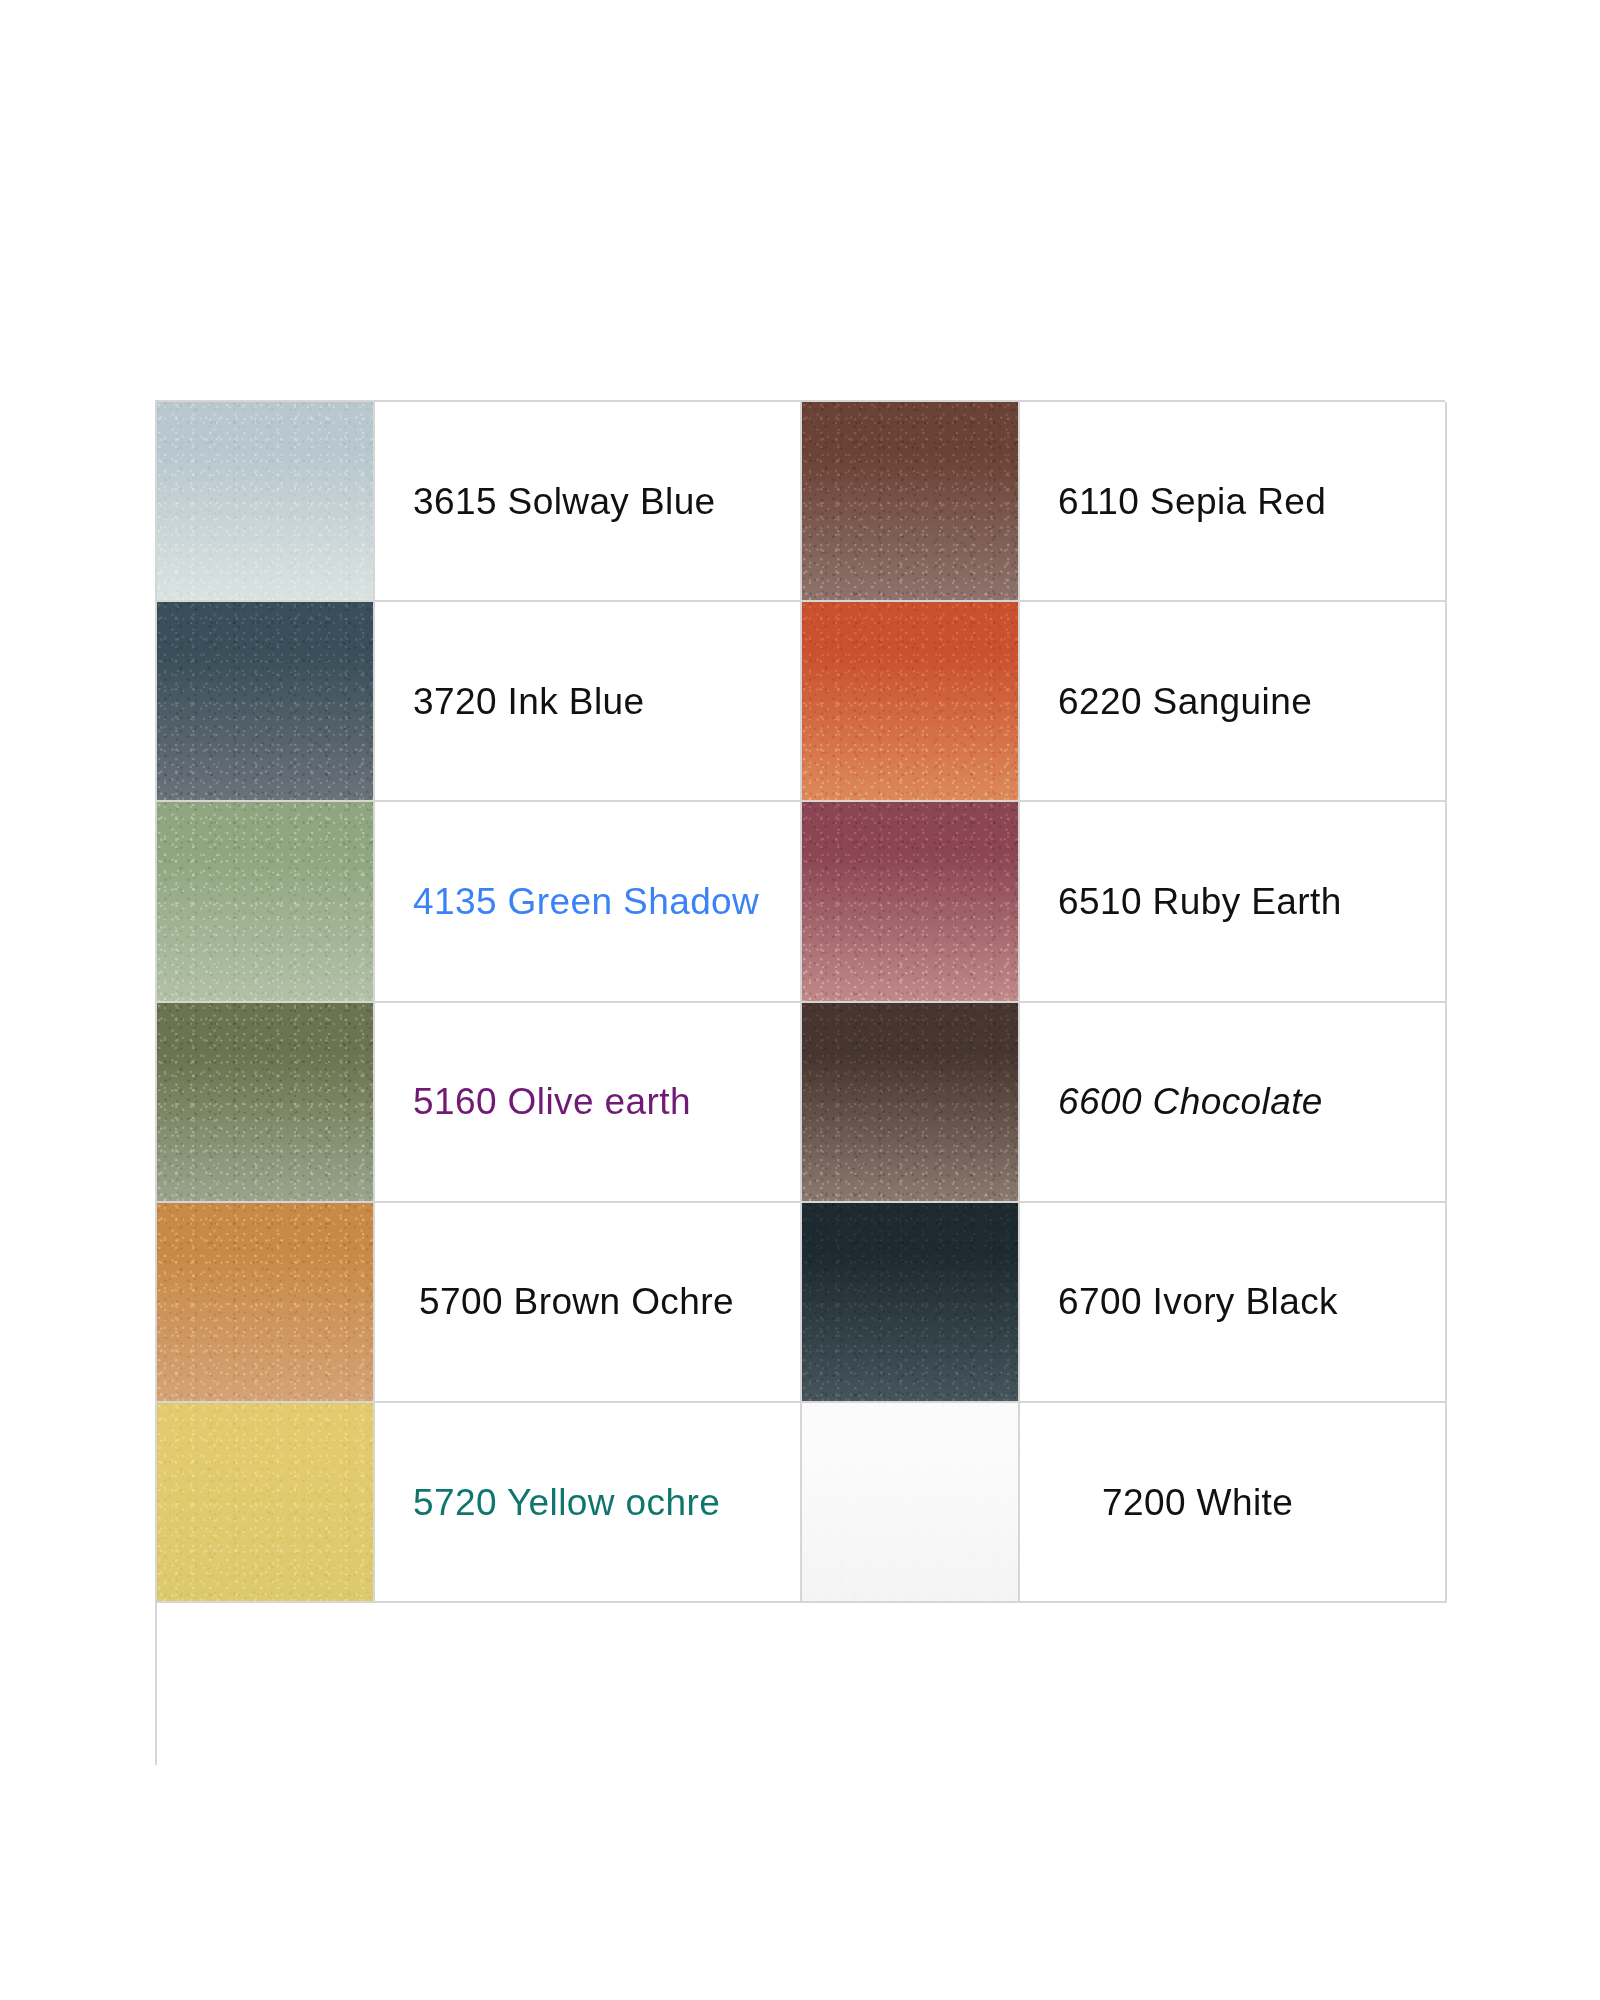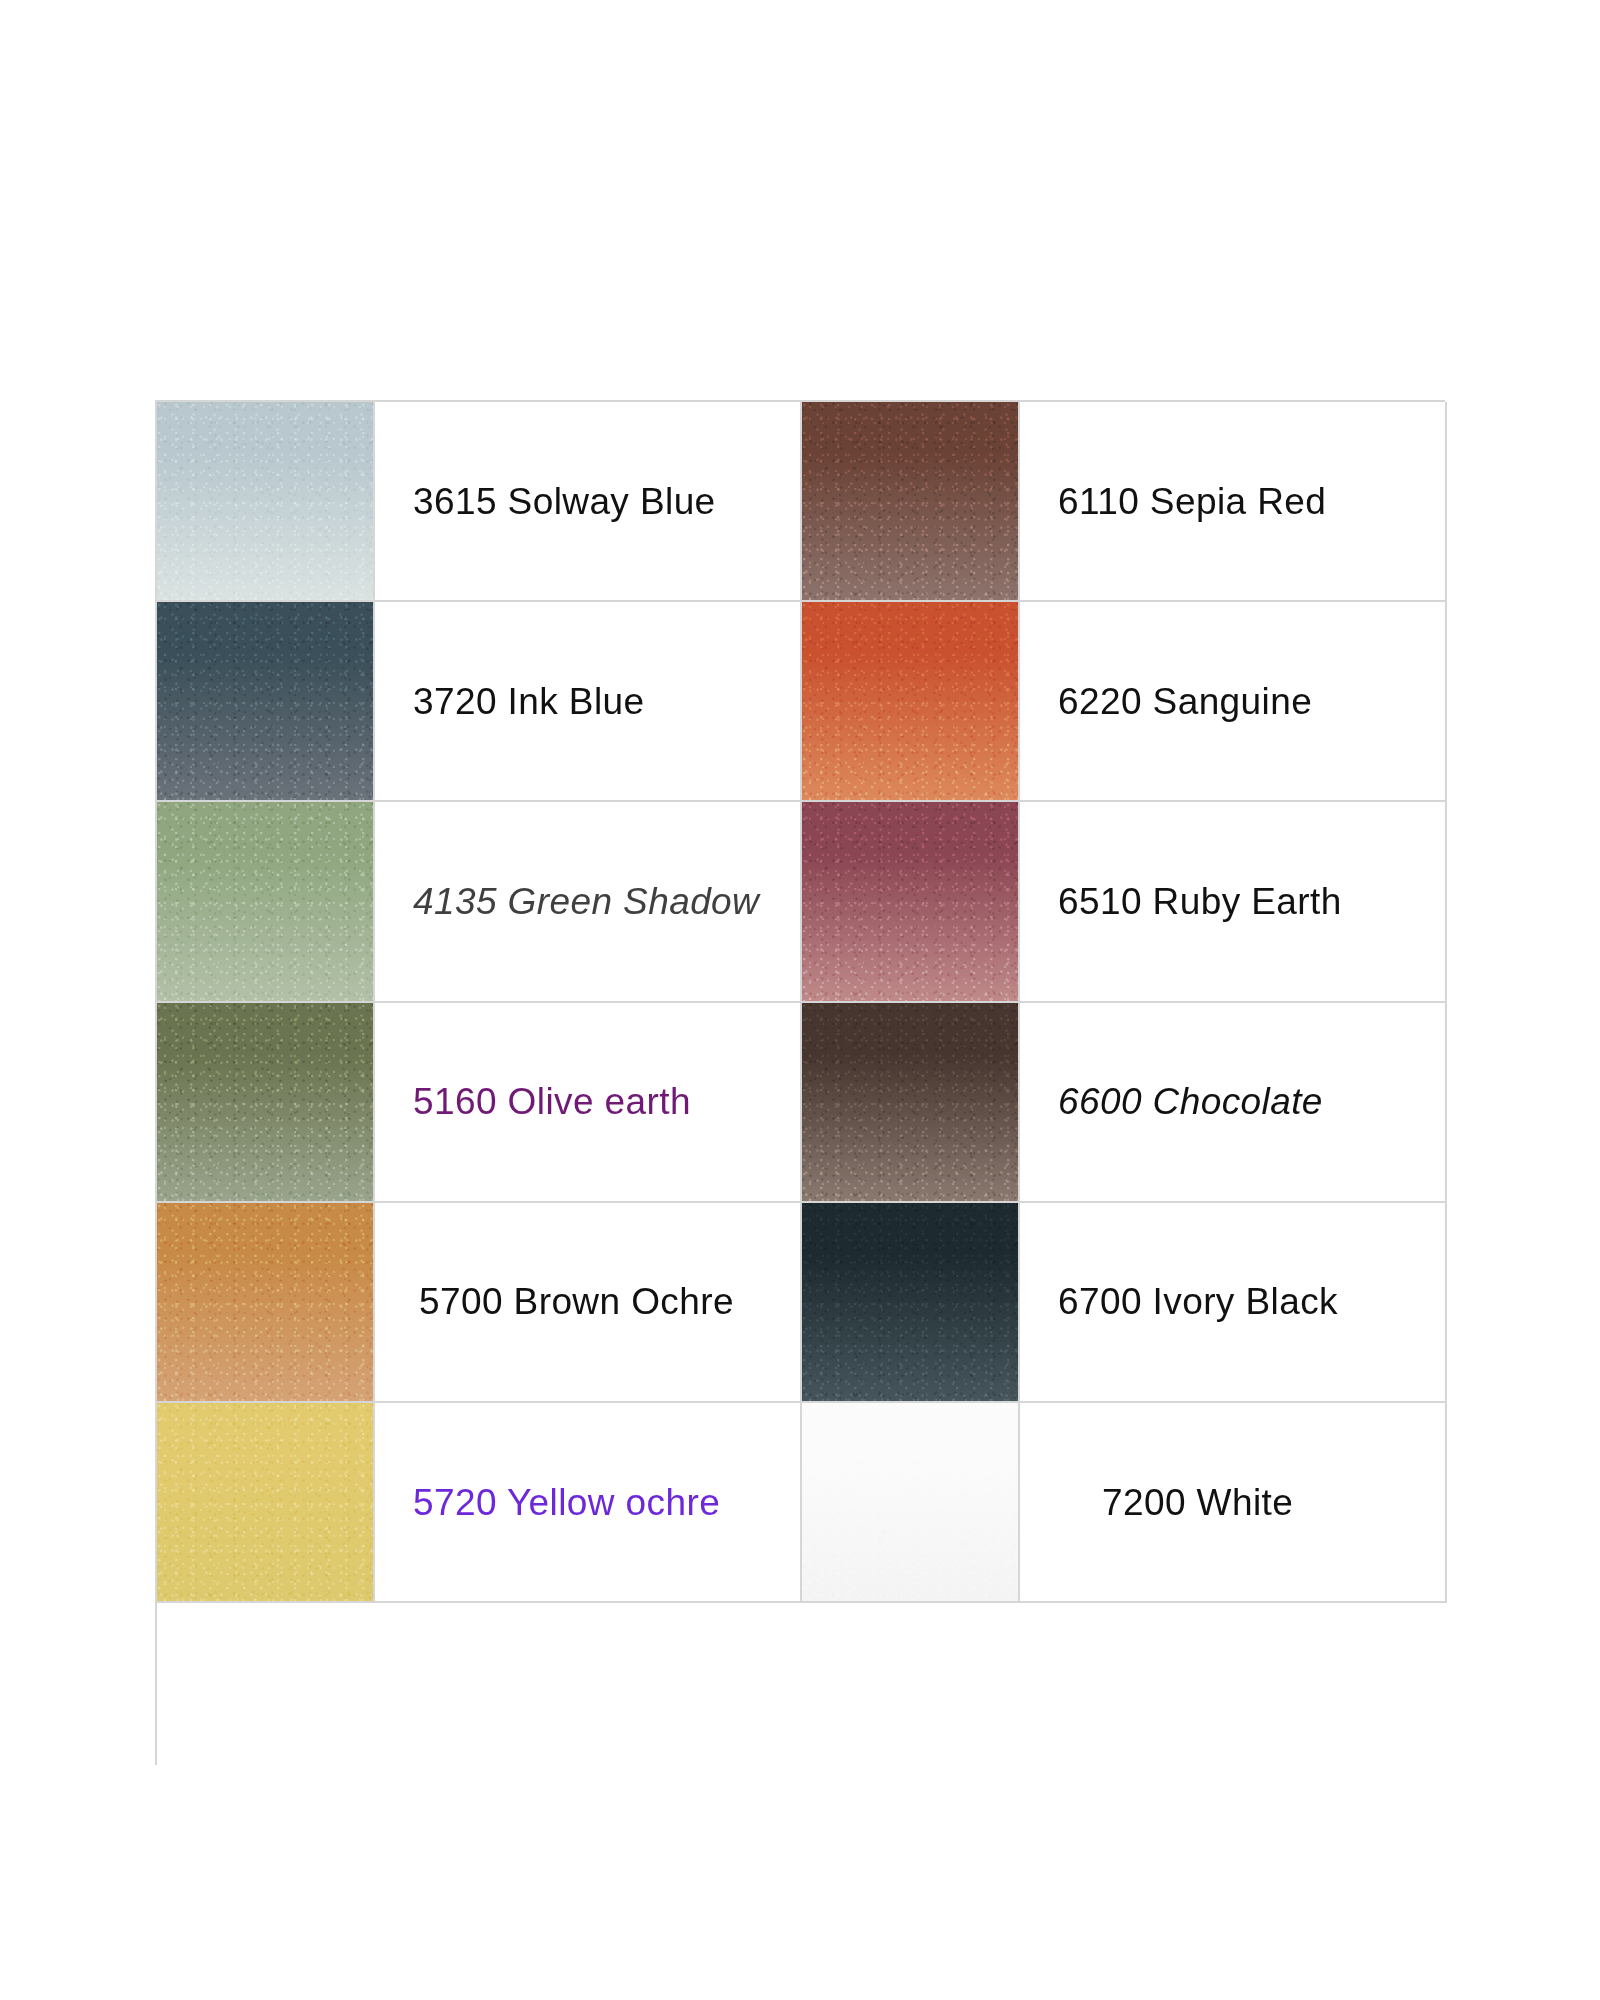--- a/index.html
+++ b/index.html
@@ -129,21 +129,21 @@
       <div class="chip" style="background: linear-gradient(rgb(201, 81, 47) 0%, rgb(201, 81, 47) 26%, rgb(221, 138, 93) 100%);"></div>
     </div>
     <div class="cell label" style="border-right-color: rgb(214, 214, 214); border-bottom-color: rgb(214, 214, 214);">
       <span class="label-text" style="color: rgb(17, 17, 17);">6220 Sanguine</span>
     </div>
 
     <div class="cell swatch" style="border-right-color: rgb(214, 214, 214); border-bottom-color: rgb(214, 214, 214);">
       <div class="chip" style="background: linear-gradient(rgb(143, 166, 128) 0%, rgb(143, 166, 128) 26%, rgb(179, 193, 168) 100%);"></div>
     </div>
     <div class="cell label" style="border-right-color: rgb(214, 214, 214); border-bottom-color: rgb(214, 214, 214);">
-      <span class="label-text" style="color: #404040; font-style: italic;">4135 Green Shadow</span>
+      <span class="label-text" style="color: #3b82f6;">4135 Green Shadow</span>
     </div>
     <div class="cell swatch" style="border-right-color: rgb(214, 214, 214); border-bottom-color: rgb(214, 214, 214);">
       <div class="chip" style="background: linear-gradient(rgb(138, 70, 83) 0%, rgb(138, 70, 83) 26%, rgb(192, 138, 138) 100%);"></div>
     </div>
     <div class="cell label" style="border-right-color: rgb(214, 214, 214); border-bottom-color: rgb(214, 214, 214);">
       <span class="label-text" style="color: rgb(17, 17, 17);">6510 Ruby Earth</span>
     </div>
 
     <div class="cell swatch" style="border-right-color: rgb(214, 214, 214); border-bottom-color: rgb(214, 214, 214);">
       <div class="chip" style="background: linear-gradient(rgb(107, 116, 80) 0%, rgb(107, 116, 80) 26%, rgb(154, 165, 141) 100%);"></div>
@@ -168,21 +168,21 @@
       <div class="chip" style="background: linear-gradient(rgb(29, 42, 47) 0%, rgb(29, 42, 47) 26%, rgb(70, 86, 92) 100%);"></div>
     </div>
     <div class="cell label" style="border-right-color: rgb(214, 214, 214); border-bottom-color: rgb(214, 214, 214);">
       <span class="label-text" style="color: rgb(17, 17, 17);">6700 Ivory Black</span>
     </div>
 
     <div class="cell swatch" style="border-right-color: rgb(214, 214, 214); border-bottom-color: rgb(214, 214, 214);">
       <div class="chip" style="background: linear-gradient(rgb(226, 203, 110) 0%, rgb(226, 203, 110) 26%, rgb(221, 201, 110) 100%);"></div>
     </div>
     <div class="cell label" style="border-right-color: rgb(214, 214, 214); border-bottom-color: rgb(214, 214, 214);">
-      <span class="label-text" style="color: #6d28d9;">5720 Yellow ochre</span>
+      <span class="label-text" style="color: #0f766e;">5720 Yellow ochre</span>
     </div>
     <div class="cell swatch" style="border-right-color: rgb(214, 214, 214); border-bottom-color: rgb(214, 214, 214);">
       <div class="chip" style="background: linear-gradient(rgb(251, 251, 251) 0%, rgb(251, 251, 251) 26%, rgb(244, 244, 244) 100%);"></div>
     </div>
     <div class="cell label" style="border-right-color: rgb(214, 214, 214); border-bottom-color: rgb(214, 214, 214);">
       <span class="label-text" style="color: rgb(17, 17, 17); margin-left: 44px;">7200 White</span>
     </div>
 
   </div>
 </div>

